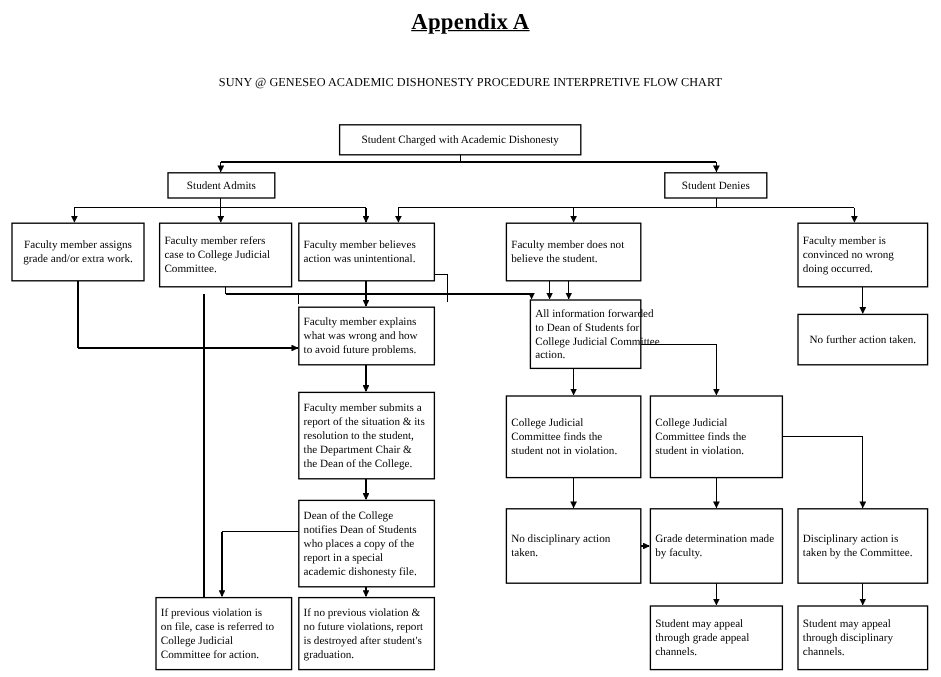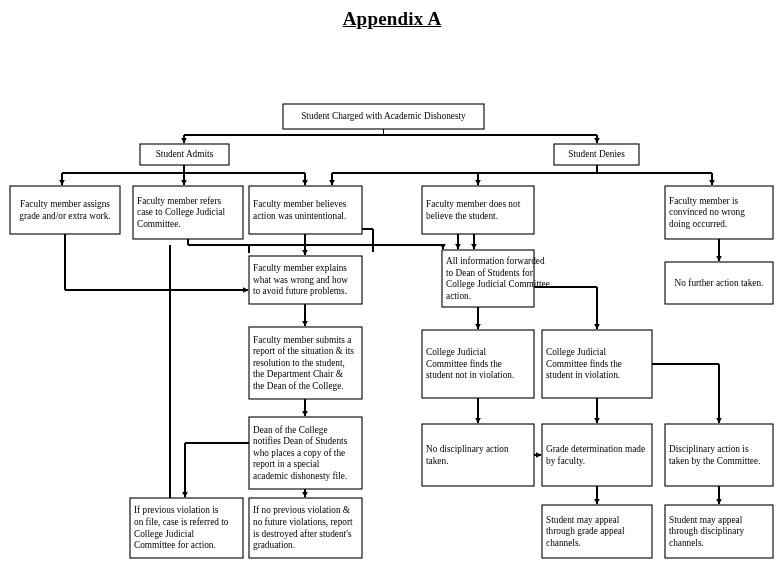--- a/index.html
+++ b/index.html
@@ -66,20 +66,21 @@
   .nodetext.center { text-anchor: middle; }
   .nodetext.left { text-anchor: start; }
 </style>
 </head>
 <body>
 
 <div id="page">
 
   <div id="page-title">Appendix A</div>
 
+  <div id="chart-subtitle">SUNY @ GENESEO ACADEMIC DISHONESTY PROCEDURE INTERPRETIVE FLOW CHART</div>
 
   <svg id="flow" width="784" height="564">
     <defs>
       <marker id="arrow" viewBox="0 0 10 10" refX="9" refY="5" markerWidth="5.2" markerHeight="5.2" orient="auto-start-reverse">
         <path d="M 0 0 L 10 5 L 0 10 z" fill="#000000"></path>
       </marker>
     </defs>
 
     <g id="connectors">
 

